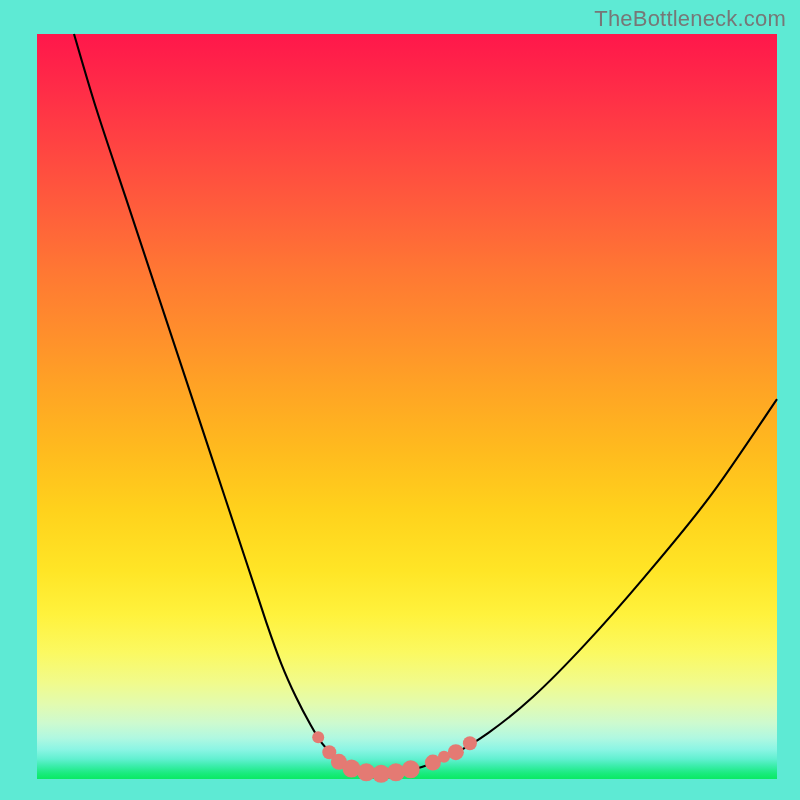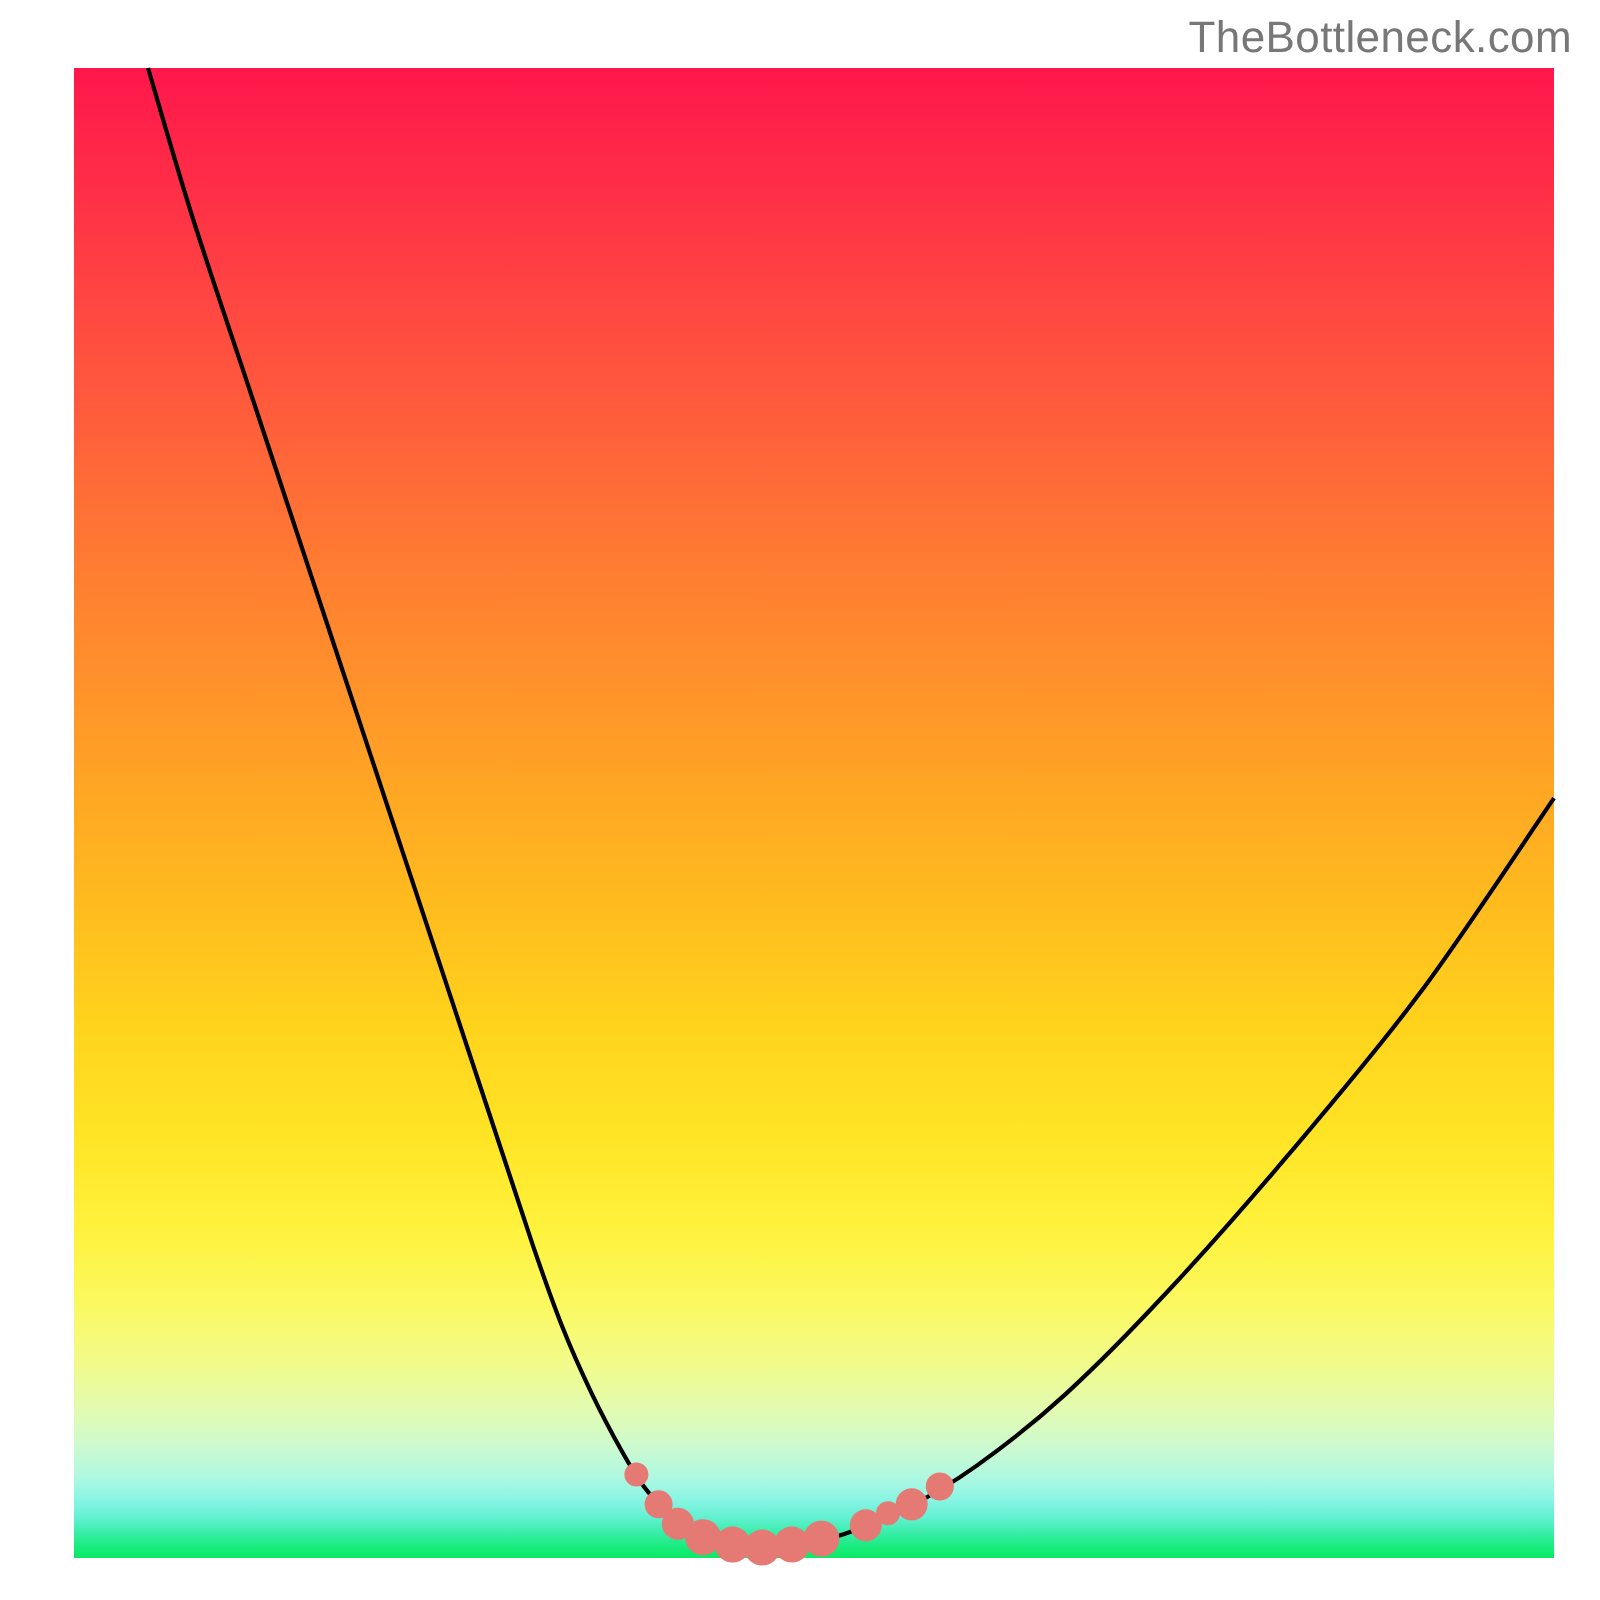--- a/index.html
+++ b/index.html
@@ -10,21 +10,21 @@
     background: #000;
     overflow: hidden;
     font-family: Arial, sans-serif;
   }
   .frame {
     position: absolute;
     left: 0;
     top: 0;
     width: 800px;
     height: 800px;
-    background: #ffffff;
+    background: #5eead4;
   }
   .plot {
     position: absolute;
     left: 37px;
     top: 34px;
     width: 740px;
     height: 745px;
     background: linear-gradient(to bottom,
       #ff174b 0%,
       #ff2e47 8%,

